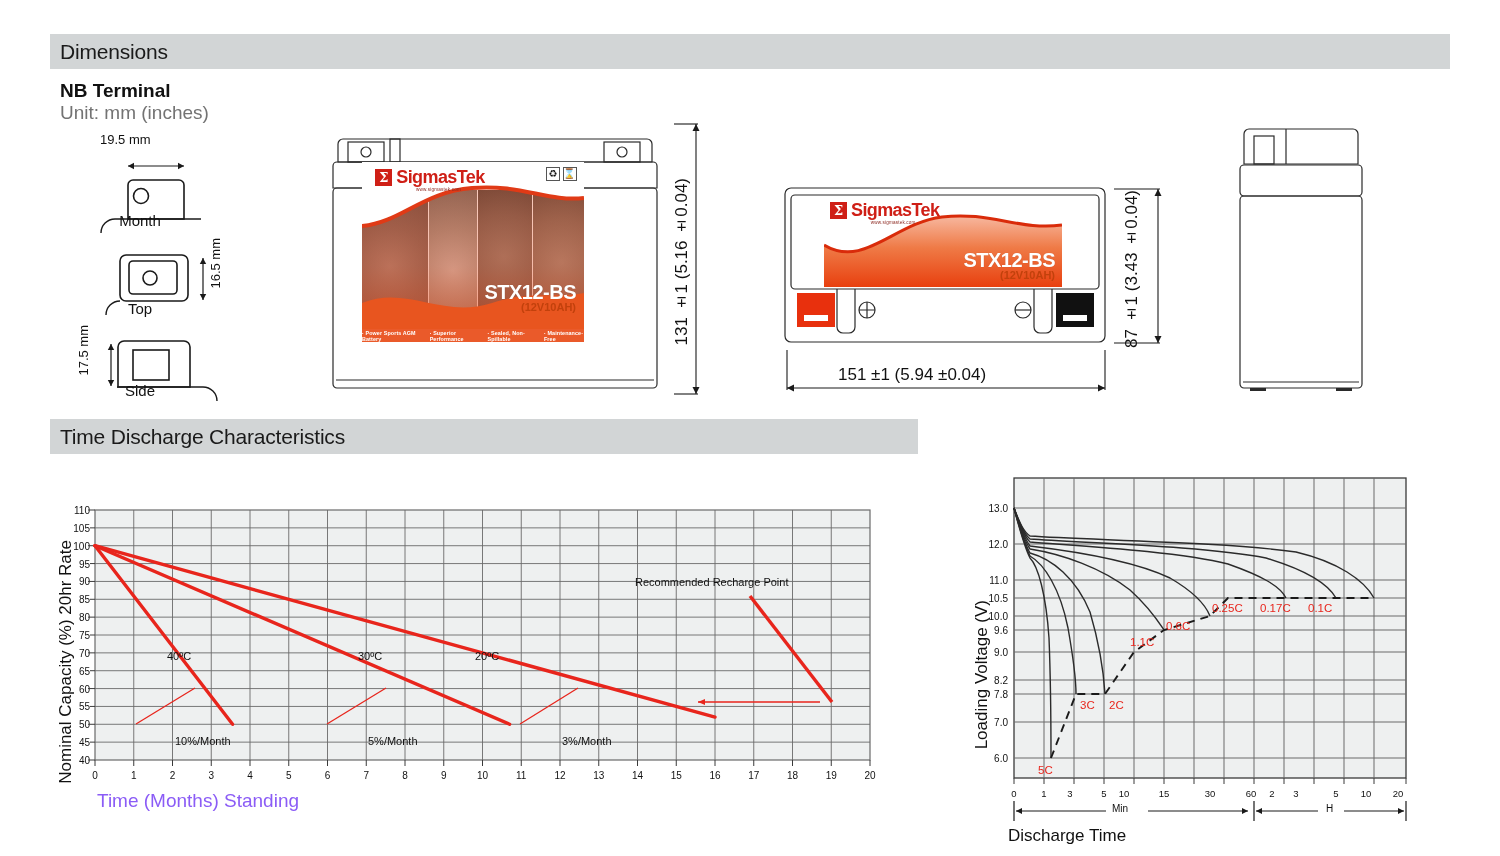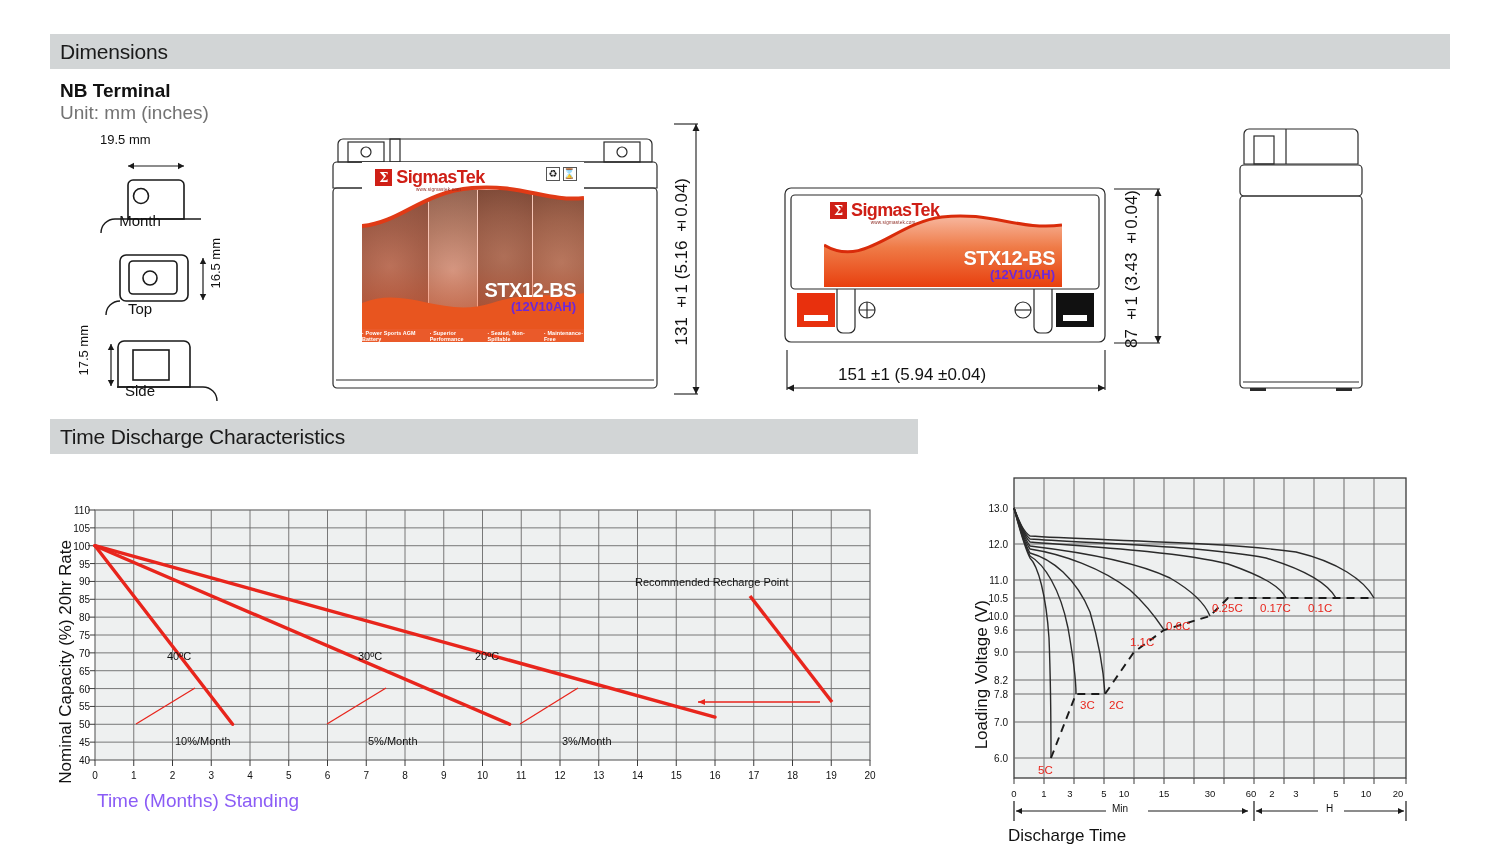--- a/index.html
+++ b/index.html
@@ -53,21 +53,21 @@
   }
   .brand-url { color: #8d2a22; font-size: 4.6px; text-align: center; letter-spacing: 0.2px; }
 
   .sq-icon {
     width: 14px; height: 14px; border: 1px solid #555; background: #fff;
     display: inline-flex; align-items: center; justify-content: center;
     font-size: 10px; color: #111; line-height: 1;
   }
 
   .model-name { color: #fff; font-weight: bold; font-size: 20px; letter-spacing: -0.5px; text-shadow: 0 0 1px rgba(0,0,0,.2);}
-  .model-cap  { color: #6d28d9; font-weight: bold; font-size: 13px; }
+  .model-cap  { color: #c2410c; font-weight: bold; font-size: 11px; }
 
   .feat-strip {
     position: absolute; left: 0; right: 0; bottom: 0; height: 13px;
     background: #ea5a2a; color: #fff; font-size: 5.4px; font-weight: bold;
     display: flex; align-items: center; justify-content: center; gap: 9px;
     letter-spacing: 0.1px;
   }
 
   
   .chart-svg { position: absolute; }

